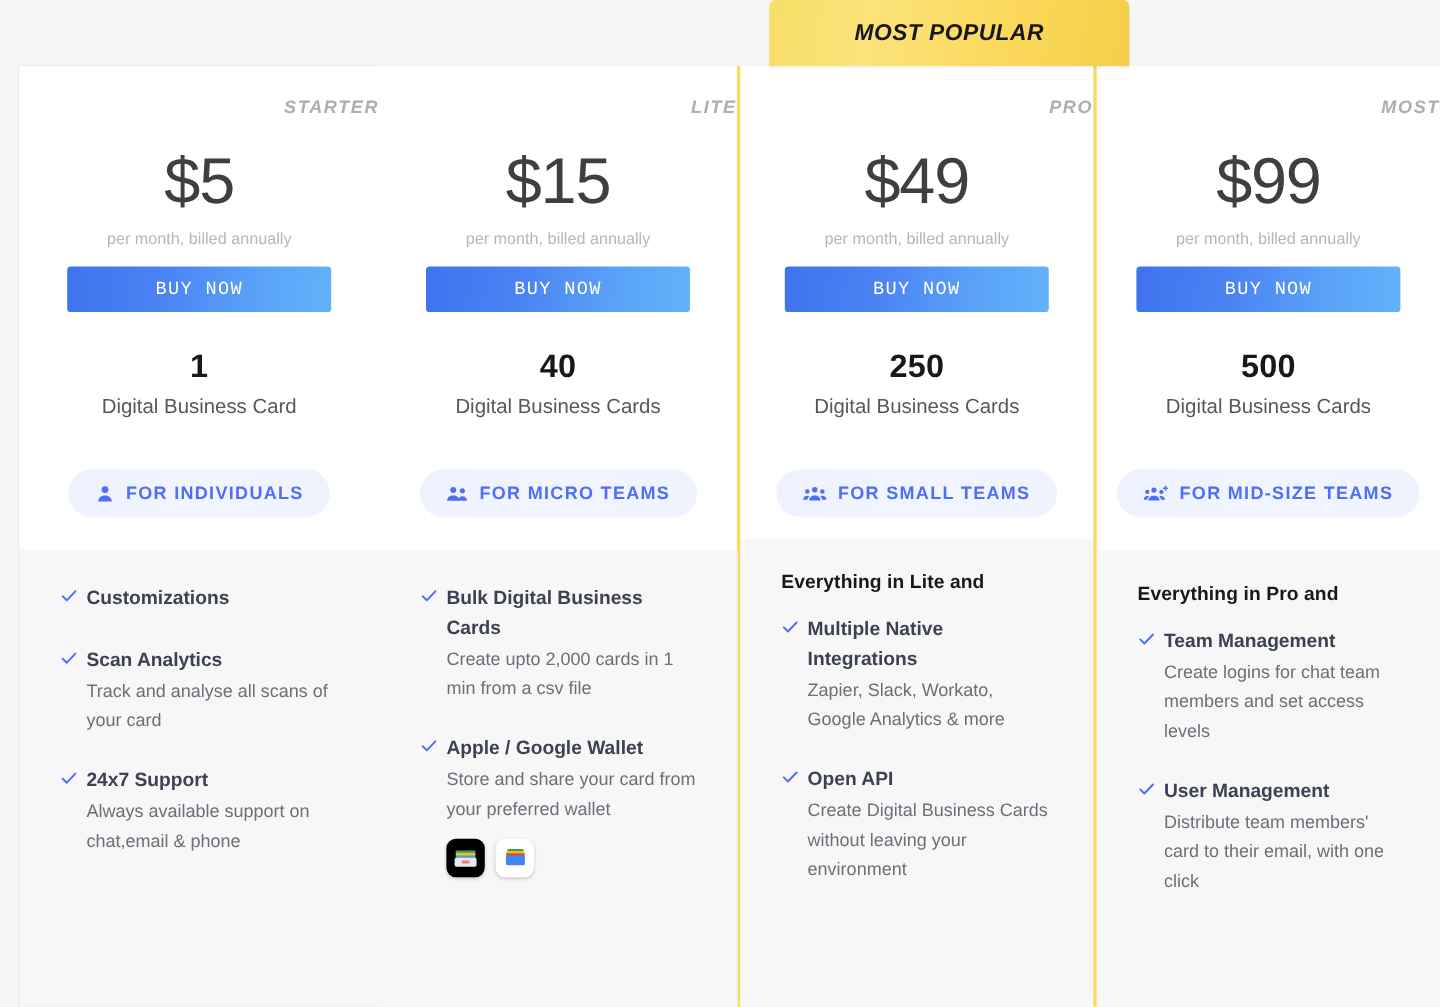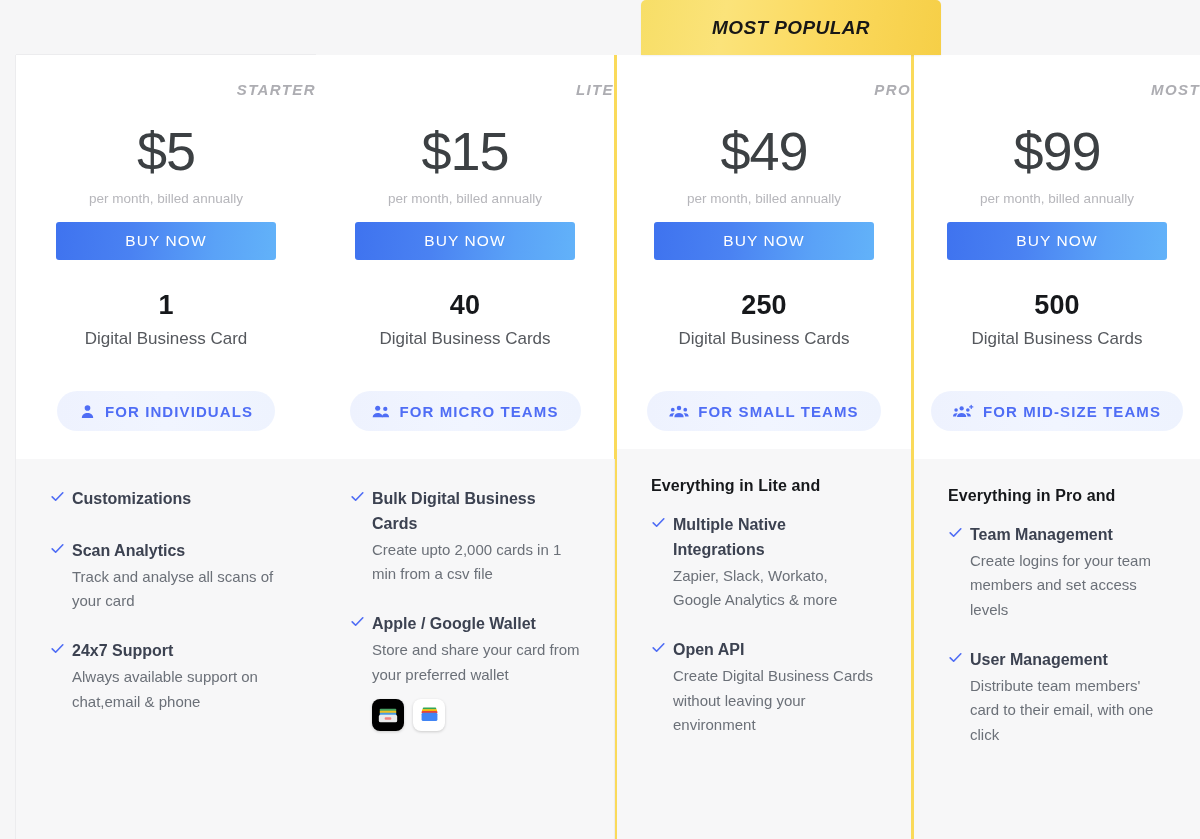--- a/index.html
+++ b/index.html
@@ -145,21 +145,21 @@
     height: 38px;
     line-height: 38px;
     text-align: center;
     border: none;
     border-radius: 3px;
     color: #ffffff;
     font-size: 15.5px;
     letter-spacing: 1.1px;
     cursor: pointer;
     background: linear-gradient(95deg, #3f73ef 0%, #4a82f2 35%, #5aa2f7 72%, #62b2f9 100%);
-    font-family: Liberation Sans, sans-serif;
+    font-family: Liberation Mono, monospace;
   }
 
   .card-count {
     text-align: center;
     font-size: 27px;
     font-weight: bold;
     color: #16181b;
     margin-top: 30px;
     letter-spacing: 0.2px;
   }
@@ -475,21 +475,21 @@
         <div class="plan-features">
           <div class="features-heading">Everything in Pro and</div>
           <div class="feature">
             <span class="feature-check">
               <svg width="15" height="15" viewBox="0 0 24 24" fill="none" stroke="#4f6df5" stroke-width="2.6" stroke-linecap="round" stroke-linejoin="round">
                   <polyline points="3.5 12.5 9 18 20.5 6"></polyline>
                 </svg>
             </span>
             <div class="feature-body">
               <div class="feature-title">Team Management</div>
-              <div class="feature-desc">Create logins for your team members and set access levels</div>
+              <div class="feature-desc">Create logins for chat team members and set access levels</div>
             </div>
           </div>
           <div class="feature">
             <span class="feature-check">
               <svg width="15" height="15" viewBox="0 0 24 24" fill="none" stroke="#4f6df5" stroke-width="2.6" stroke-linecap="round" stroke-linejoin="round">
                   <polyline points="3.5 12.5 9 18 20.5 6"></polyline>
                 </svg>
             </span>
             <div class="feature-body">
               <div class="feature-title">User Management</div>

